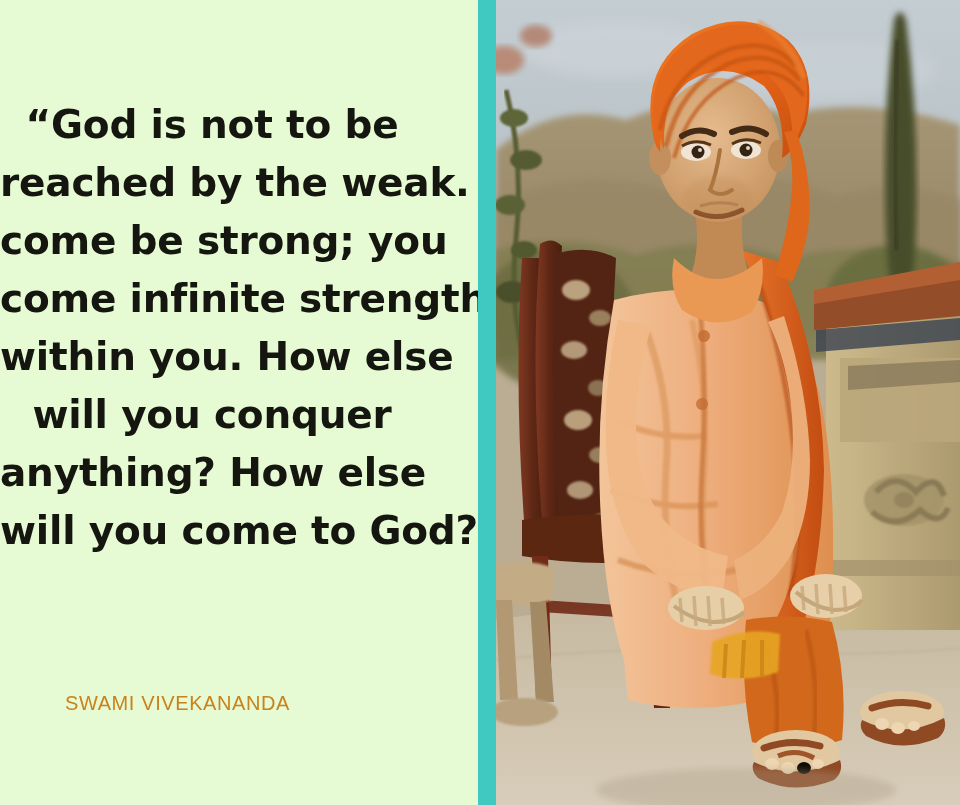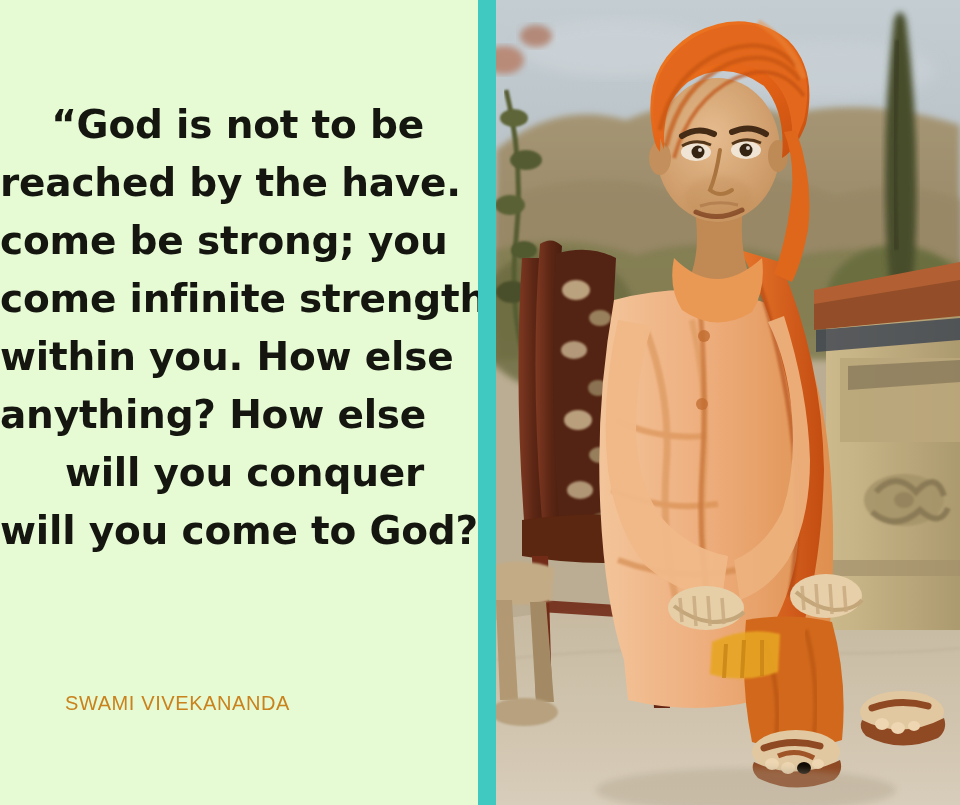--- a/index.html
+++ b/index.html
@@ -24,21 +24,21 @@
     height: 805px;
     background: #e6fad4;
     box-sizing: border-box;
   }
 
   #quote-block {
     position: absolute;
     left: 0;
     top: 96px;
     width: 424px;
-    text-align: right;
+    text-align: center;
   }
   .quote-line {
     font-family: "DejaVu Sans", "Liberation Sans", sans-serif;
     font-size: 39px;
     line-height: 58px;
     font-weight: 600;
     color: #14160f;
     letter-spacing: -0.2px;
     white-space: nowrap;
   }
@@ -79,26 +79,26 @@
 </style>
 </head>
 <body>
 
 <div id="poster">
 
   <div id="quote-panel">
 
     <div id="quote-block">
       <div class="quote-line">“God is not to be</div>
-      <div class="quote-line">reached by the have.</div>
+      <div class="quote-line">reached by the weak.</div>
       <div class="quote-line">come be strong; you</div>
       <div class="quote-line">come infinite strength</div>
       <div class="quote-line">within you. How else</div>
+      <div class="quote-line">will you conquer</div>
       <div class="quote-line">anything? How else</div>
-      <div class="quote-line">will you conquer</div>
       <div class="quote-line">will you come to God?”</div>
     </div>
 
     <div id="attribution">SWAMI VIVEKANANDA</div>
   </div>
 
   <div id="divider"></div>
 
   <div id="photo">
     <svg width="464" height="805" viewBox="0 0 464 805" xmlns="http://www.w3.org/2000/svg">

